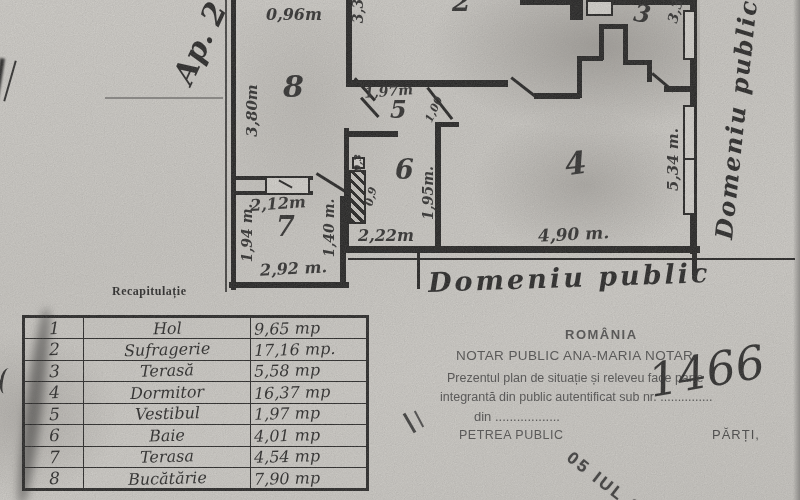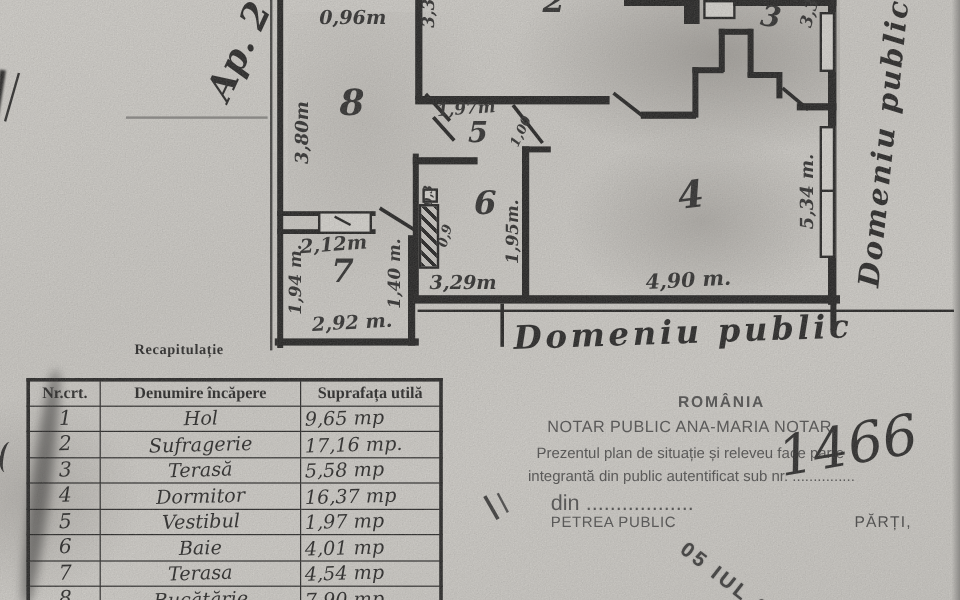--- a/index.html
+++ b/index.html
@@ -104,43 +104,38 @@
     <div class="lbl room" style="left:276px;top:213px;font-size:27px;">7</div>
 
     <div class="lbl" style="left:266px;top:7px;font-size:16px;">0,96m</div>
     <div class="lbl rot" style="left:217px;top:103px;width:70px;font-size:15px;text-align:center;">3,80m</div>
     <div class="lbl rot" style="left:338px;top:4px;width:40px;font-size:14px;text-align:center;">3,3</div>
     <div class="lbl" style="left:364px;top:84px;font-size:14px;transform:rotate(-4deg);">1,97m</div>
     <div class="lbl" style="left:414px;top:104px;width:40px;font-size:11px;text-align:center;transform:rotate(-65deg);">1,00</div>
     <div class="lbl" style="left:338px;top:158px;width:40px;font-size:10px;text-align:center;transform:rotate(-90deg);">0,3</div>
     <div class="lbl" style="left:351px;top:191px;width:40px;font-size:11px;text-align:center;transform:rotate(-75deg);">0,9</div>
     <div class="lbl rot" style="left:393px;top:186px;width:70px;font-size:14px;text-align:center;">1,95m.</div>
-    <div class="lbl" style="left:358px;top:228px;font-size:16px;">3,29m</div>
+    <div class="lbl" style="left:358px;top:228px;font-size:16px;">2,22m</div>
     <div class="lbl" style="left:250px;top:196px;font-size:16px;transform:rotate(-4deg);">2,12m</div>
     <div class="lbl rot" style="left:212px;top:226px;width:70px;font-size:14px;text-align:center;">1,94 m.</div>
     <div class="lbl rot" style="left:294px;top:221px;width:70px;font-size:14px;text-align:center;">1,40 m.</div>
     <div class="lbl" style="left:260px;top:261px;font-size:16px;transform:rotate(-3deg);">2,92 m.</div>
     <div class="lbl" style="left:538px;top:226px;font-size:17px;transform:rotate(-3deg);">4,90 m.</div>
     <div class="lbl rot" style="left:637px;top:152px;width:72px;font-size:15px;text-align:center;">5,34 m.</div>
     <div class="lbl" style="left:655px;top:4px;width:40px;font-size:14px;text-align:center;transform:rotate(-75deg);">3,3</div>
 
     <div class="lbl hw" style="left:130px;top:28px;width:140px;font-size:30px;text-align:center;transform:rotate(-65deg);font-weight:bold;">Ap. 2</div>
     <div class="lbl hw" style="left:428px;top:264px;font-size:27px;letter-spacing:3px;transform:rotate(-2deg);font-weight:bold;">Domeniu public</div>
     <div class="lbl hw" style="left:712px;top:238px;font-size:24px;letter-spacing:2px;transform:rotate(-84deg);transform-origin:0 0;font-weight:bold;">Domeniu public</div>
   </div>
 
   <div class="recap-title">Recapitulație</div>
 
   <table class="recap">
     <tbody>
-        <tr>
-      <th style="width:60px;">Nr.crt.</th>
-      <th style="width:167px;">Denumire încăpere</th>
-      <th style="width:117px;">Suprafața utilă</th>
-    </tr>
     <tr>
       <td class="c-nr hw"><span class="hwcell">1</span></td>
       <td class="c-name hw"><span class="hwcell">Hol</span></td>
       <td class="c-area hw"><span class="hwcell">9,65 mp</span></td>
     </tr>
     <tr>
       <td class="c-nr hw"><span class="hwcell">2</span></td>
       <td class="c-name hw"><span class="hwcell">Sufragerie</span></td>
       <td class="c-area hw"><span class="hwcell">17,16 mp.</span></td>
     </tr>
@@ -175,21 +170,21 @@
       <td class="c-area hw"><span class="hwcell">7,90 mp</span></td>
     </tr>
   </tbody>
     </table>
 
   <div>
     <div class="pr" style="left:565px;top:327px;font-size:13px;font-weight:bold;letter-spacing:1.5px;">ROMÂNIA</div>
     <div class="pr" style="left:456px;top:348px;font-size:13.5px;letter-spacing:.4px;">NOTAR PUBLIC ANA-MARIA NOTAR</div>
     <div class="pr" style="left:447px;top:371px;font-size:12.5px;">Prezentul plan de situație și releveu face parte</div>
     <div class="pr" style="left:440px;top:390px;font-size:12.5px;">integrantă din public autentificat sub nr. ...............</div>
-    <div class="pr" style="left:459px;top:409px;font-size:18px;">din ..................</div>
+    <div class="pr" style="left:474px;top:409px;font-size:13px;">din ..................</div>
     <div class="pr" style="left:459px;top:428px;font-size:12.5px;letter-spacing:.5px;">PETREA PUBLIC</div>
     <div class="pr" style="left:712px;top:427px;font-size:13px;letter-spacing:1px;color:#3e3e3e;">PĂRȚI,</div>
     <div class="lbl hw" style="left:648px;top:348px;font-size:46px;font-weight:normal;transform:rotate(-10deg);color:#1f1f1f;">1466</div>
     <div class="pr" style="left:575px;top:448px;font-size:17px;font-weight:bold;letter-spacing:3px;color:#333;transform:rotate(38deg);transform-origin:0 0;text-shadow:0 0 1px rgba(40,40,40,.6);">05 IUL 2010</div>
   </div>
 
   <div class="patch" style="left:0;top:58px;width:5px;height:125px;background:#1a1a1a;transform:rotate(9deg);transform-origin:top left;filter:blur(1px);"></div>
   <div class="patch" style="left:9px;top:60px;width:2px;height:42px;background:#222;transform:rotate(16deg);"></div>
   <div class="patch" style="left:105px;top:97px;width:118px;height:1.5px;background:rgba(60,60,60,.5);"></div>
   <div class="patch" style="left:26px;top:308px;width:16px;height:198px;background:rgba(22,22,22,.5);border-radius:50% 40%;transform:rotate(7deg);filter:blur(4px);"></div>

